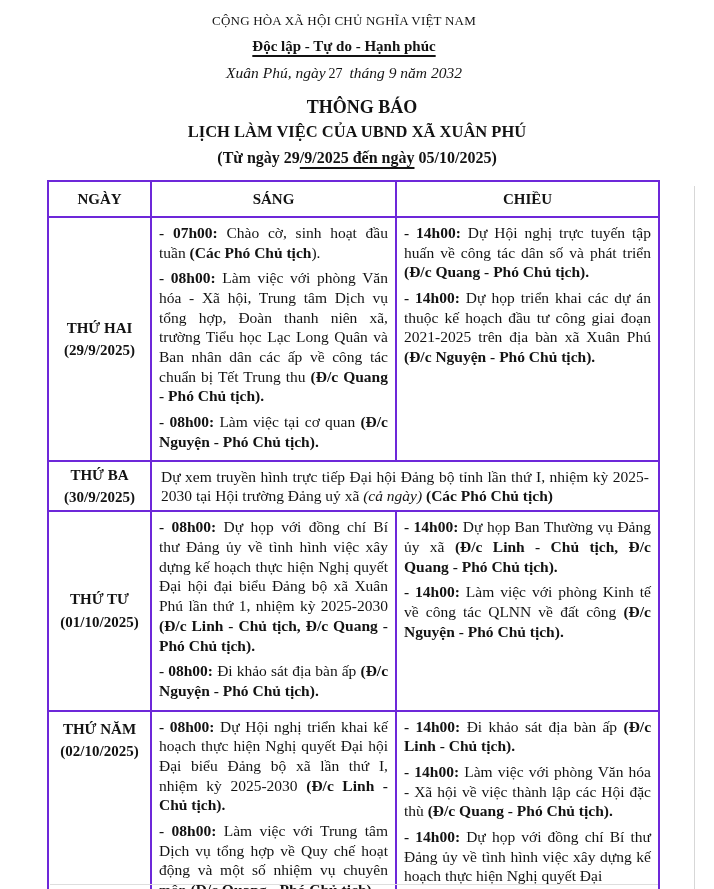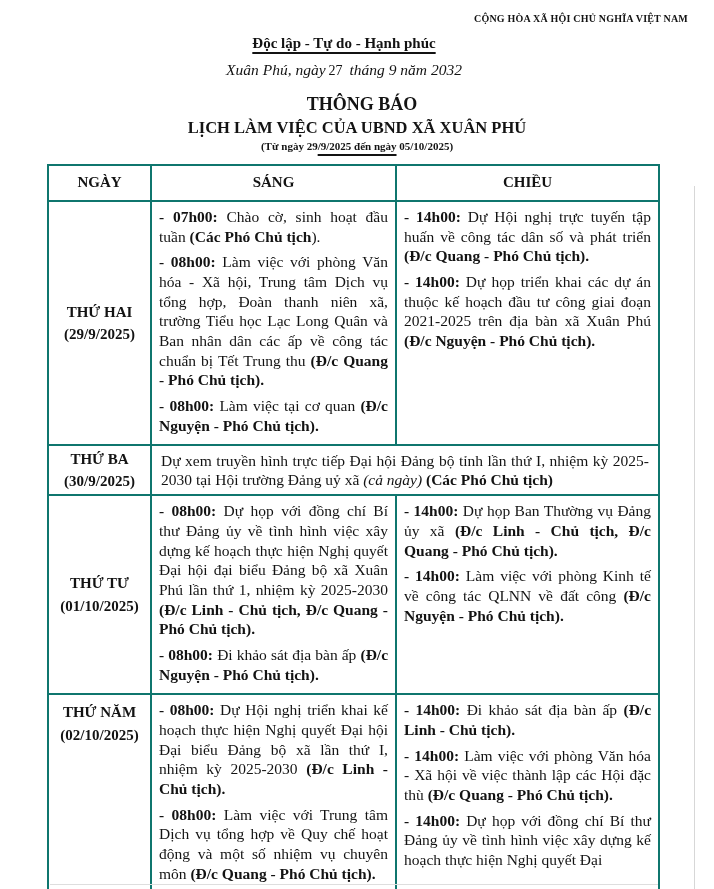--- a/index.html
+++ b/index.html
@@ -10,34 +10,34 @@
   }
   
   .doc-header{display:flex;padding-top:13px;}
   .hdr-left{width:228px;margin-left:44px;text-align:center;flex:none;}
   .hdr-left .l1{font-weight:bold;font-size:15px;line-height:1.25;}
   .hdr-left .l2{font-weight:bold;font-size:15px;line-height:1.3;}
   .hdr-left .l2 .u{text-decoration:underline;text-underline-offset:4px;text-decoration-thickness:1.5px;}
   .so-line{margin-top:13px;font-size:15.5px;}
   .so-num{font-size:13px;position:relative;top:-2px;margin:0 11px 0 5px;}
   .hdr-right{flex:1;text-align:center;margin-right:26px;}
-  .hdr-right .l1{font-weight:bold;font-size:10px;line-height:1.25;letter-spacing:.2px;text-align:right;}
+  .hdr-right .l1{font-weight:normal;font-size:13px;line-height:1.25;letter-spacing:.2px;}
   .hdr-right .l2{font-weight:bold;font-size:15px;display:inline-block;margin-top:9px;
     text-decoration:underline;text-underline-offset:4px;text-decoration-thickness:1.5px;}
   .date-line{margin-top:9px;font-style:italic;font-size:15.5px;}
   .date-day{font-style:normal;font-size:14px;margin:0 7px 0 3px;}
   
   .title-block{text-align:center;font-weight:bold;margin-top:15px;}
   .t1{font-size:18px;line-height:1.2;margin-left:10px;}
   .t2{font-size:16.5px;line-height:1.3;margin-top:2px;}
-  .t3{font-size:11px;line-height:1.3;margin-top:0;}
+  .t3{font-size:16px;line-height:1.3;margin-top:6px;}
   .t3 .u{text-decoration:underline;text-underline-offset:4px;text-decoration-thickness:1.5px;}
   
   table.schedule{border-collapse:collapse;table-layout:fixed;width:611px;margin:11px 0 0 47px;}
-  .schedule th,.schedule td{border:2px solid #0f766e;margin-top:32px;}
+  .schedule th,.schedule td{border:2px solid #6d28d9;margin-top:32px;}
   .schedule th{font-size:15px;font-weight:bold;height:32px;text-align:center;}
   td.day-cell{text-align:center;font-weight:bold;font-size:15px;vertical-align:middle;line-height:1.5;padding:0 2px;}
   td.time-cell{vertical-align:top;padding:0px 7px 3px 7px;}
   td.merged-cell{vertical-align:middle;padding:2px 9px;}
   p.item{margin:5px 0 6px 0;font-size:15.5px;line-height:1.27;text-align:justify;}
   td.merged-cell p.item{margin:2px 0;}
   .b{font-weight:bold;}
   .it{font-style:italic;}
   tr.r0{height:231px;}
   tr.r1{height:50px;}

